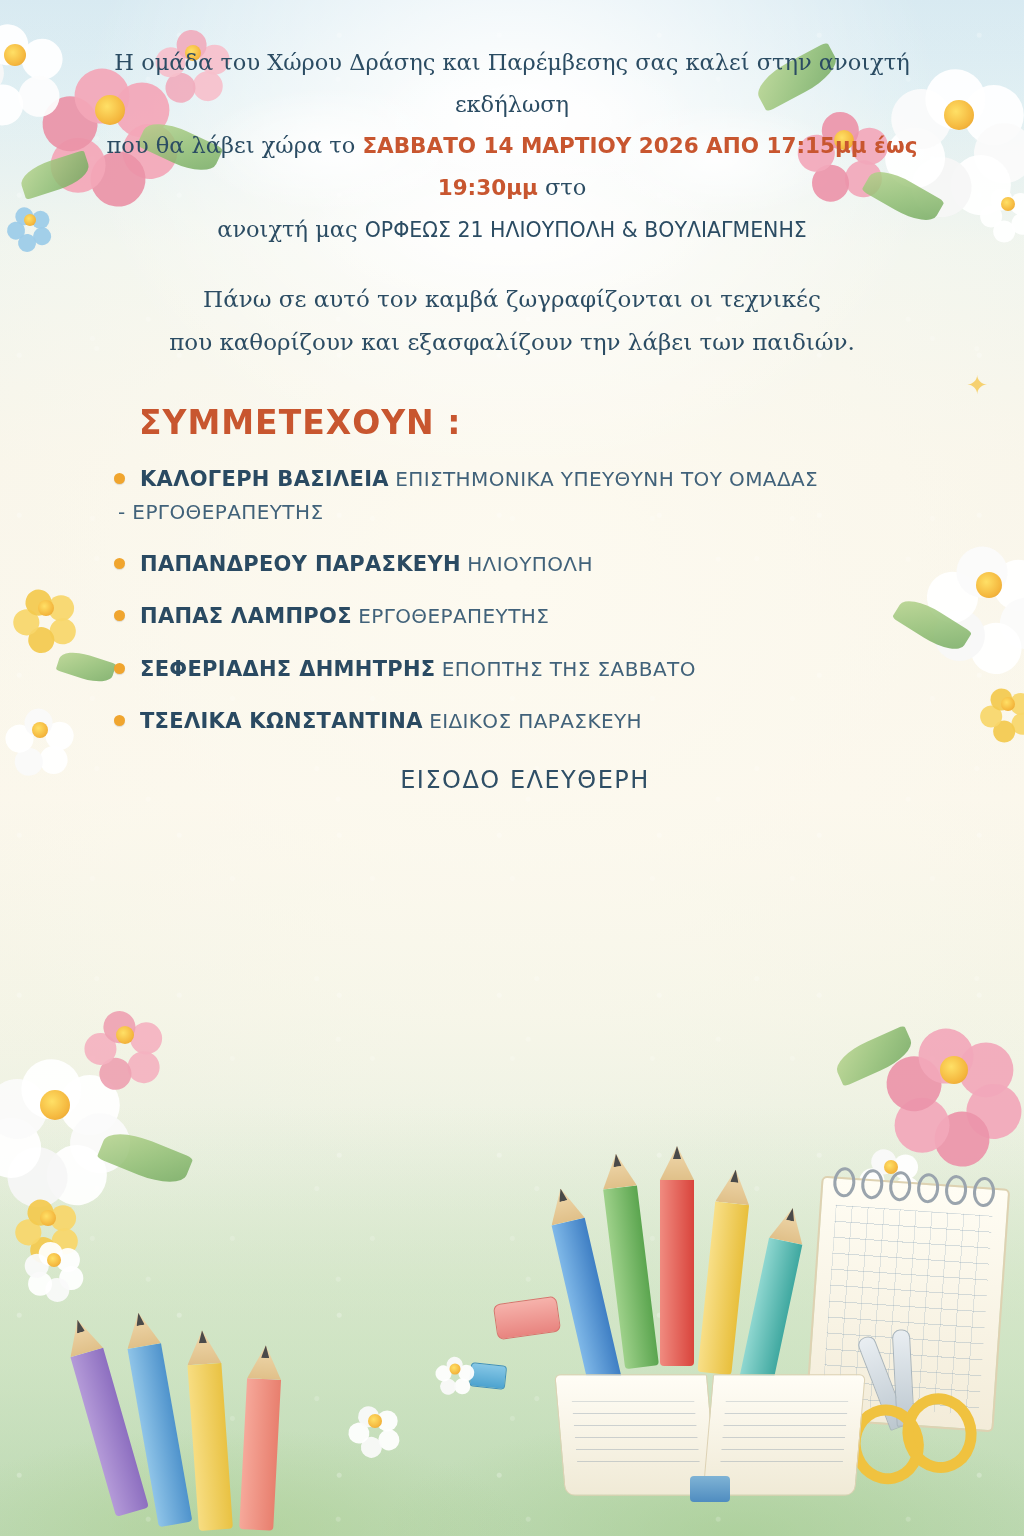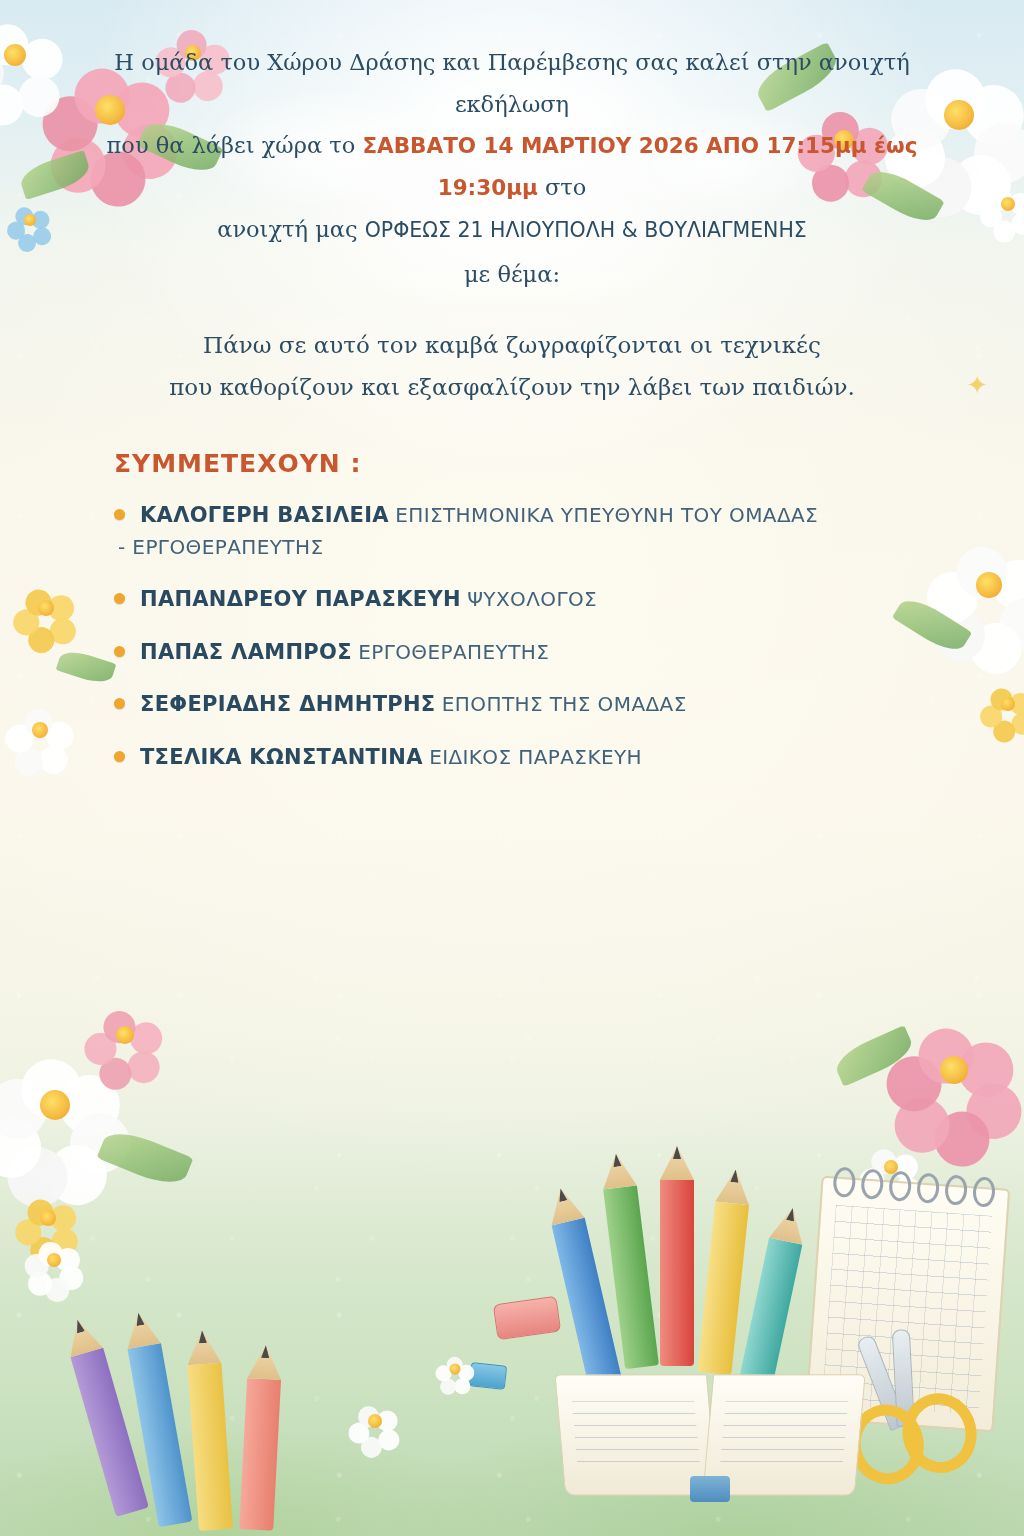--- a/index.html
+++ b/index.html
@@ -228,23 +228,23 @@
     margin: 28px auto 0;
     text-align: center;
     font-family: "DejaVu Serif", serif;
     font-size: 23px;
     line-height: 1.85;
     color: #2b4c63;
   }
 
   
   .part-head {
-    margin: 40px 0 0 52px;
+    margin: 40px 0 0 77px;
     font-family: "DejaVu Sans", sans-serif;
-    font-size: 25px;
+    font-size: 33px;
     font-weight: 700;
     letter-spacing: 1px;
     color: #c8562f;
   }
   ul.participants {
     list-style: none;
     margin: 22px 0 0 0;
     padding: 0 40px 0 78px;
   }
   ul.participants li {
@@ -561,55 +561,55 @@
     </div>
   </div>
 
   <div class="content">
 
 
     <div class="intro">
       <span>Η ομάδα του Χώρου Δράσης και Παρέμβεσης σας καλεί στην ανοιχτή εκδήλωση</span><br>
       <span>που θα λάβει χώρα το </span><span class="hl">ΣΑΒΒΑΤΟ 14 ΜΑΡΤΙΟΥ 2026 ΑΠΟ 17:15μμ έως 19:30μμ</span><span> στο</span><br>
       <span>ανοιχτή μας </span><span class="loc">ΟΡΦΕΩΣ 21 ΗΛΙΟΥΠΟΛΗ &amp; ΒΟΥΛΙΑΓΜΕΝΗΣ</span><br>
-      <span class="theme-lead">με θέμα:</span>
     </div>
 
 
     <div class="canvas-note">
       <span>Πάνω σε  αυτό τον καμβά ζωγραφίζονται οι τεχνικές</span><br>
       <span>που καθορίζουν και εξασφαλίζουν την λάβει των παιδιών.</span>
     </div>
 
     <div class="part-head">ΣΥΜΜΕΤΕΧΟΥΝ :</div>
 
     <ul class="participants">
       <li>
         <span class="nm">ΚΑΛΟΓΕΡΗ ΒΑΣΙΛΕΙΑ</span>
         <span class="role">ΕΠΙΣΤΗΜΟΝΙΚΑ ΥΠΕΥΘΥΝΗ ΤΟΥ ΟΜΑΔΑΣ</span>
         <span class="role2">- ΕΡΓΟΘΕΡΑΠΕΥΤΗΣ</span>
       </li>
       <li>
         <span class="nm">ΠΑΠΑΝΔΡΕΟΥ ΠΑΡΑΣΚΕΥΗ</span>
-        <span class="role">ΨΥΧΟΛΟΓΟΣ</span>
+        <span class="role">ΗΛΙΟΥΠΟΛΗ</span>
       </li>
       <li>
         <span class="nm">ΠΑΠΑΣ ΛΑΜΠΡΟΣ</span>
         <span class="role">ΕΡΓΟΘΕΡΑΠΕΥΤΗΣ</span>
       </li>
       <li>
         <span class="nm">ΣΕΦΕΡΙΑΔΗΣ ΔΗΜΗΤΡΗΣ</span>
-        <span class="role">ΕΠΟΠΤΗΣ ΤΗΣ ΟΜΑΔΑΣ</span>
+        <span class="role">ΕΠΟΠΤΗΣ ΤΗΣ ΣΑΒΒΑΤΟ</span>
       </li>
       <li>
         <span class="nm">ΤΣΕΛΙΚΑ ΚΩΝΣΤΑΝΤΙΝΑ</span>
         <span class="role">ΕΙΔΙΚΟΣ ΠΑΡΑΣΚΕΥΗ</span>
       </li>
     </ul>
 
+    <div class="free-entry">ΕΙΣΟΔΟ ΕΛΕΥΘΕΡΗ</div>
   </div>
 
   <div class="bottom-art">
 
     <div class="bp" style="left:88px; bottom:20px; height:200px; transform:rotate(-16deg);">
       <div class="shaft" style="background:linear-gradient(90deg,#b49ad8,#8d6fc0);"></div>
       <div class="wood"></div>
         <div class="lead"></div>
     </div>
     <div class="bp" style="left:140px; bottom:10px; height:215px; transform:rotate(-10deg);">

